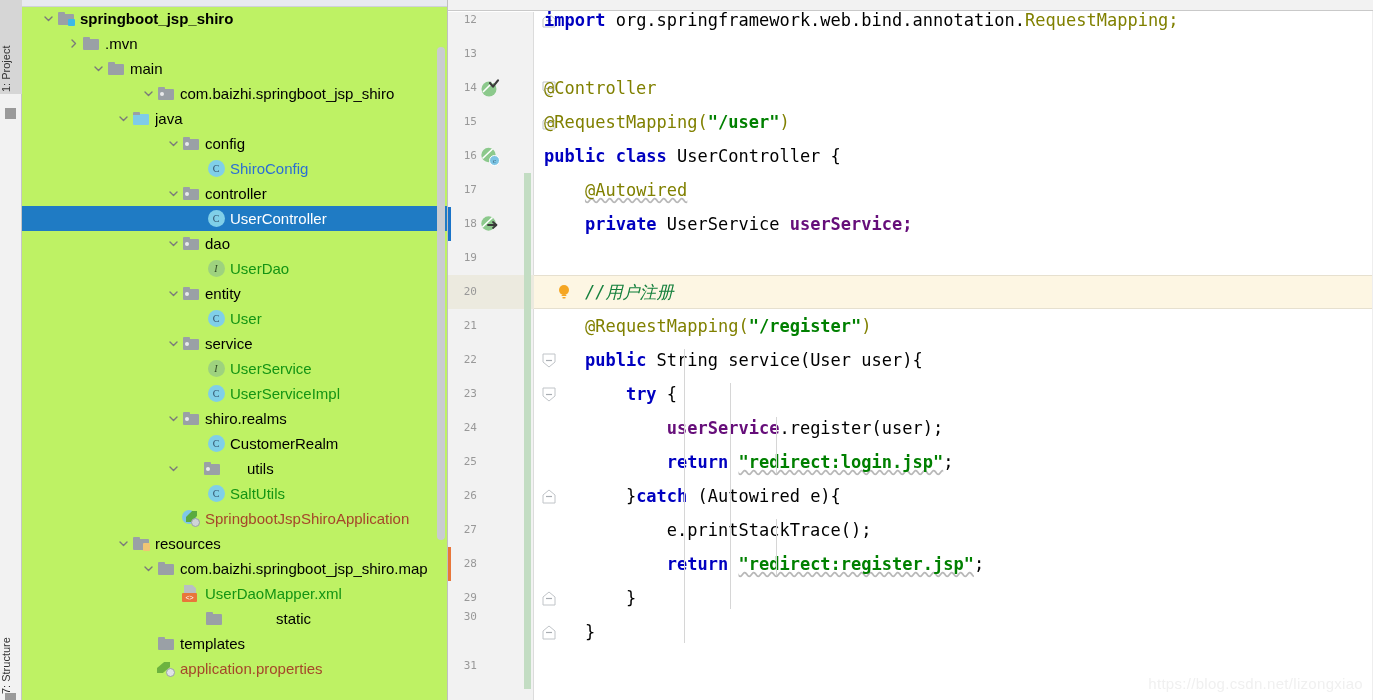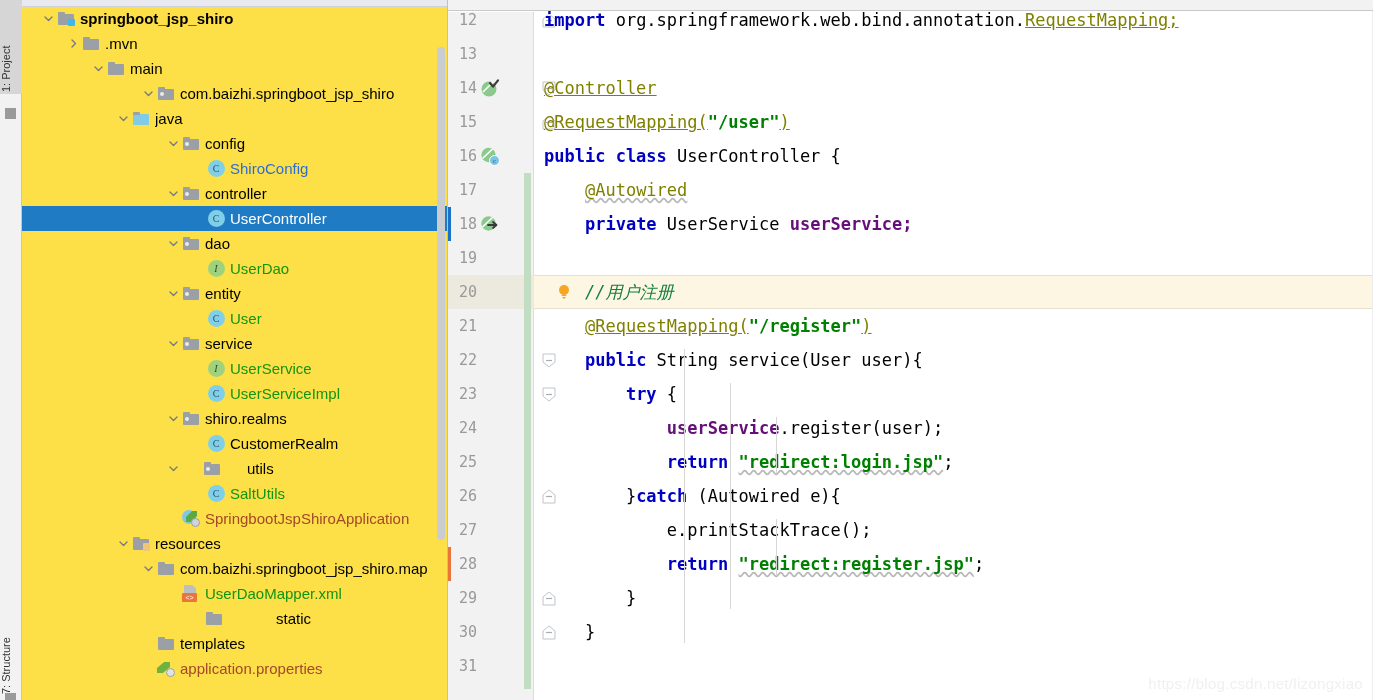--- a/index.html
+++ b/index.html
@@ -27,21 +27,21 @@
   .vtab-top span{display:inline-block;padding:2px 0 0 4px;}
   .vtab-bot{bottom:4px;height:96px;}
   .vtab-bot span{display:inline-block;padding:2px 0 0 4px;}
   .vtab-handle{
     position:absolute;left:5px;width:11px;height:11px;background:#9a9a9a;
   }
 
   
   .tree-panel{
     position:absolute;left:22px;top:0;width:426px;height:700px;
-    background:#fde047;box-sizing:border-box;
+    background:#bef264;box-sizing:border-box;
     border-right:1px solid #c0c0c0;
     overflow:hidden;
   }
   .tree-topstrip{
     position:absolute;left:0;top:0;width:426px;height:6px;
     background:#e8eaf0;border-bottom:1px solid #cfd2d8;
   }
   .tree-list{position:absolute;left:0;top:6px;width:426px;}
   .row{
     position:relative;height:25px;line-height:25px;
@@ -158,42 +158,42 @@
     position:absolute;left:0;top:0;width:86px;height:688px;
     background:#f2f2f2;border-right:1px solid #dcdcdc;box-sizing:border-box;
   }
   .codearea{
     position:absolute;left:86px;top:0;width:839px;height:688px;
   }
 
   .ln{
     position:absolute;right:56px;width:40px;text-align:right;
     font-family:"DejaVu Sans Mono","Liberation Mono",monospace;
-    font-size:15px;color:#999999;
+    font-size:11px;color:#999999;
   }
   .gutter-ico{position:absolute;left:32px;width:20px;height:20px;}
 
   .code-line{
     position:absolute;left:0;width:839px;height:34px;line-height:34px;
     font-family:"DejaVu Sans Mono","Liberation Mono",monospace;
     font-size:17px;white-space:pre;color:#000000;
   }
   .code-line .t{white-space:pre;}
   .hl-row{
     position:absolute;left:0;width:925px;height:34px;background:#fdf6e3;
     border-top:1px solid #e6e0cf;border-bottom:1px solid #e6e0cf;
     box-sizing:border-box;
   }
   .hl-gut{
     position:absolute;left:0;width:86px;height:34px;background:#eceadf;
   }
 
   
   .kw{color:#0000c0;font-weight:bold;}
-  .ann{color:#808000;text-decoration:underline;}
+  .ann{color:#808000;}
   .str{color:#008000;font-weight:bold;}
   .fld2{color:#660e7a;font-weight:bold;}
   .cmt{color:#15803d;font-style:italic;}
   .pl{color:#000000;}
   .wavy{text-decoration:underline wavy #b8b8b8;text-decoration-skip-ink:none;}
 
   
   .changebar{
     position:absolute;left:76px;width:7px;background:#c3ddc3;
   }
@@ -559,21 +559,21 @@
           <div class="ln" style="top: 263px; line-height: 34px; height: 34px;">20</div>
           <div class="ln" style="top: 297px; line-height: 34px; height: 34px;">21</div>
           <div class="ln" style="top: 331px; line-height: 34px; height: 34px;">22</div>
           <div class="ln" style="top: 365px; line-height: 34px; height: 34px;">23</div>
           <div class="ln" style="top: 399px; line-height: 34px; height: 34px;">24</div>
           <div class="ln" style="top: 433px; line-height: 34px; height: 34px;">25</div>
           <div class="ln" style="top: 467px; line-height: 34px; height: 34px;">26</div>
           <div class="ln" style="top: 501px; line-height: 34px; height: 34px;">27</div>
           <div class="ln" style="top: 535px; line-height: 34px; height: 34px;">28</div>
           <div class="ln" style="top: 569px; line-height: 34px; height: 34px;">29</div>
-          <div class="ln" style="top: 603px; line-height: 34px; height: 34px;">30</div>
+          <div class="ln" style="top: 588px; line-height: 34px; height: 34px;">30</div>
           <div class="ln" style="top: 637px; line-height: 34px; height: 34px;">31</div>
           <div class="changebar" style="top: 161px; height: 516px;"></div>
           <div class="caretbar" style="top: 195px; background: rgb(26, 115, 200);"></div>
           <div class="caretbar" style="top: 535px; background: rgb(232, 118, 58);"></div>
         </div>
       <div class="codearea" id="codearea">
           <span class="fm" style="top: 1px;">
             <svg width="14" height="15" viewBox="0 0 14 15">
               <path fill="#ffffff" stroke="#c0c4c8" stroke-width="1" d="M7 1 L13 6 L13 14 L1 14 L1 6 Z"></path>
               <line x1="4" y1="7.5" x2="10" y2="7.5" stroke="#a8adb2" stroke-width="1.2"></line>

